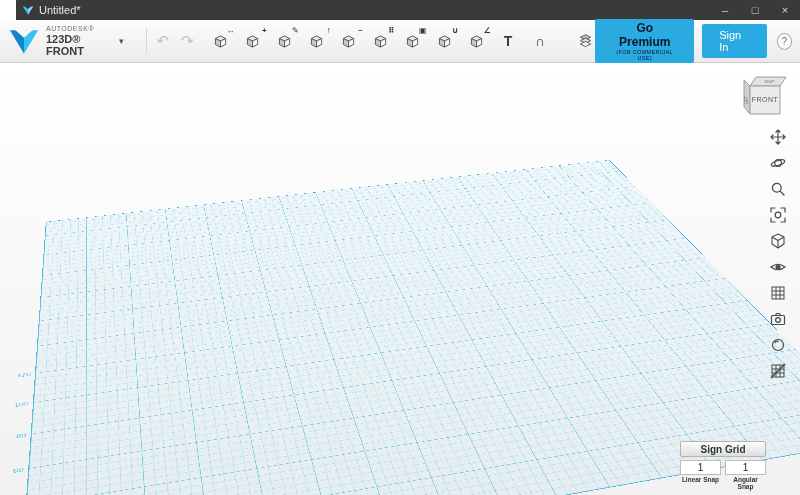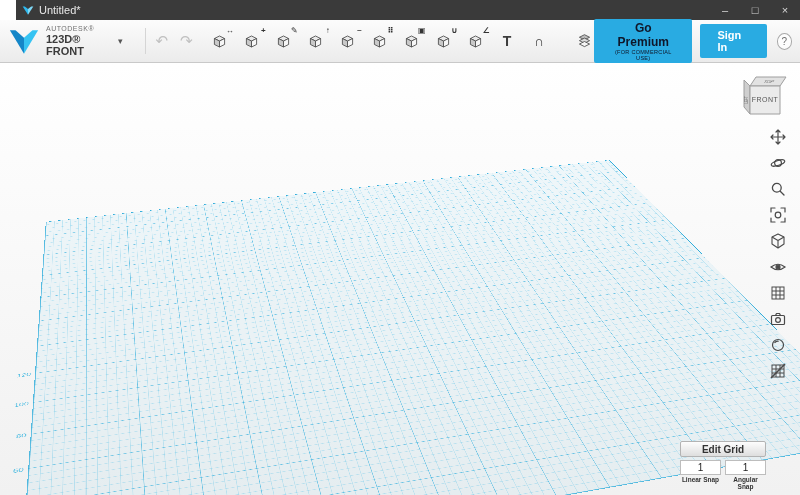--- a/index.html
+++ b/index.html
@@ -32,21 +32,21 @@
   .tool .badge { position:absolute; top:-4px; right:-4px; font-size:8px;
     font-weight:bold; color:#333; }
   .tool.glyph-tool { font-size:14px; font-weight:bold; color:#3d3d3d; }
   .material-slot { margin-left:26px; }
   .spacer { flex:1; }
   .btn-premium { background:#29abe2; color:#0f172a; border-radius:2px; padding:3px 17px 2px;
     text-align:center; margin-right:8px; cursor:default; }
   .btn-premium .lbl { font-size:12px; font-weight:bold; line-height:1.15; }
   .btn-premium .sub { font-size:5.5px; letter-spacing:.3px; }
   .btn-signin { background:#29abe2; color:#fff; border-radius:2px; padding:5px 17px;
-    font-size:11px; font-weight:bold; margin-right:10px; cursor:default; }
+    font-size:11px; font-weight:normal; margin-right:10px; cursor:default; }
   .btn-help { width:17px; height:17px; border-radius:50%; border:1px solid #a8a8a8;
     color:#6f6f6f; font-size:10px; display:flex; align-items:center; justify-content:center;
     background:#fdfdfd; }
 
   
   .viewport { position:absolute; top:63px; left:0; right:0; bottom:0;
     background:linear-gradient(#ffffff,#f1f1f1); overflow:hidden; }
   .grid-plane { position:absolute; left:50%; top:50%; width:1400px; height:1150px;
     background-color:rgba(130,205,235,.10);
     background-image:
@@ -322,21 +322,21 @@
     <div class="rt-icon">
       <svg width="16" height="16" viewBox="0 0 16 16" fill="none" stroke="#4a4a4a" stroke-width="1">
         <rect x="2" y="2" width="12" height="12"></rect>
         <path d="M2 6h12M2 10h12M6 2v12M10 2v12"></path>
         <path d="M1 15L15 1" stroke-width="1.6"></path>
       </svg>
     </div>
   </div>
 
   <div class="grid-panel">
-    <button class="btn-editgrid">Edit Grid</button>
+    <button class="btn-editgrid">Sign Grid</button>
     <div class="snap-inputs">
       <input value="1" style="">
       <input value="1" style="">
     </div>
     <div class="snap-labels">
       <span>Linear Snap</span>
       <span>Angular Snap</span>
     </div>
   </div>
 

